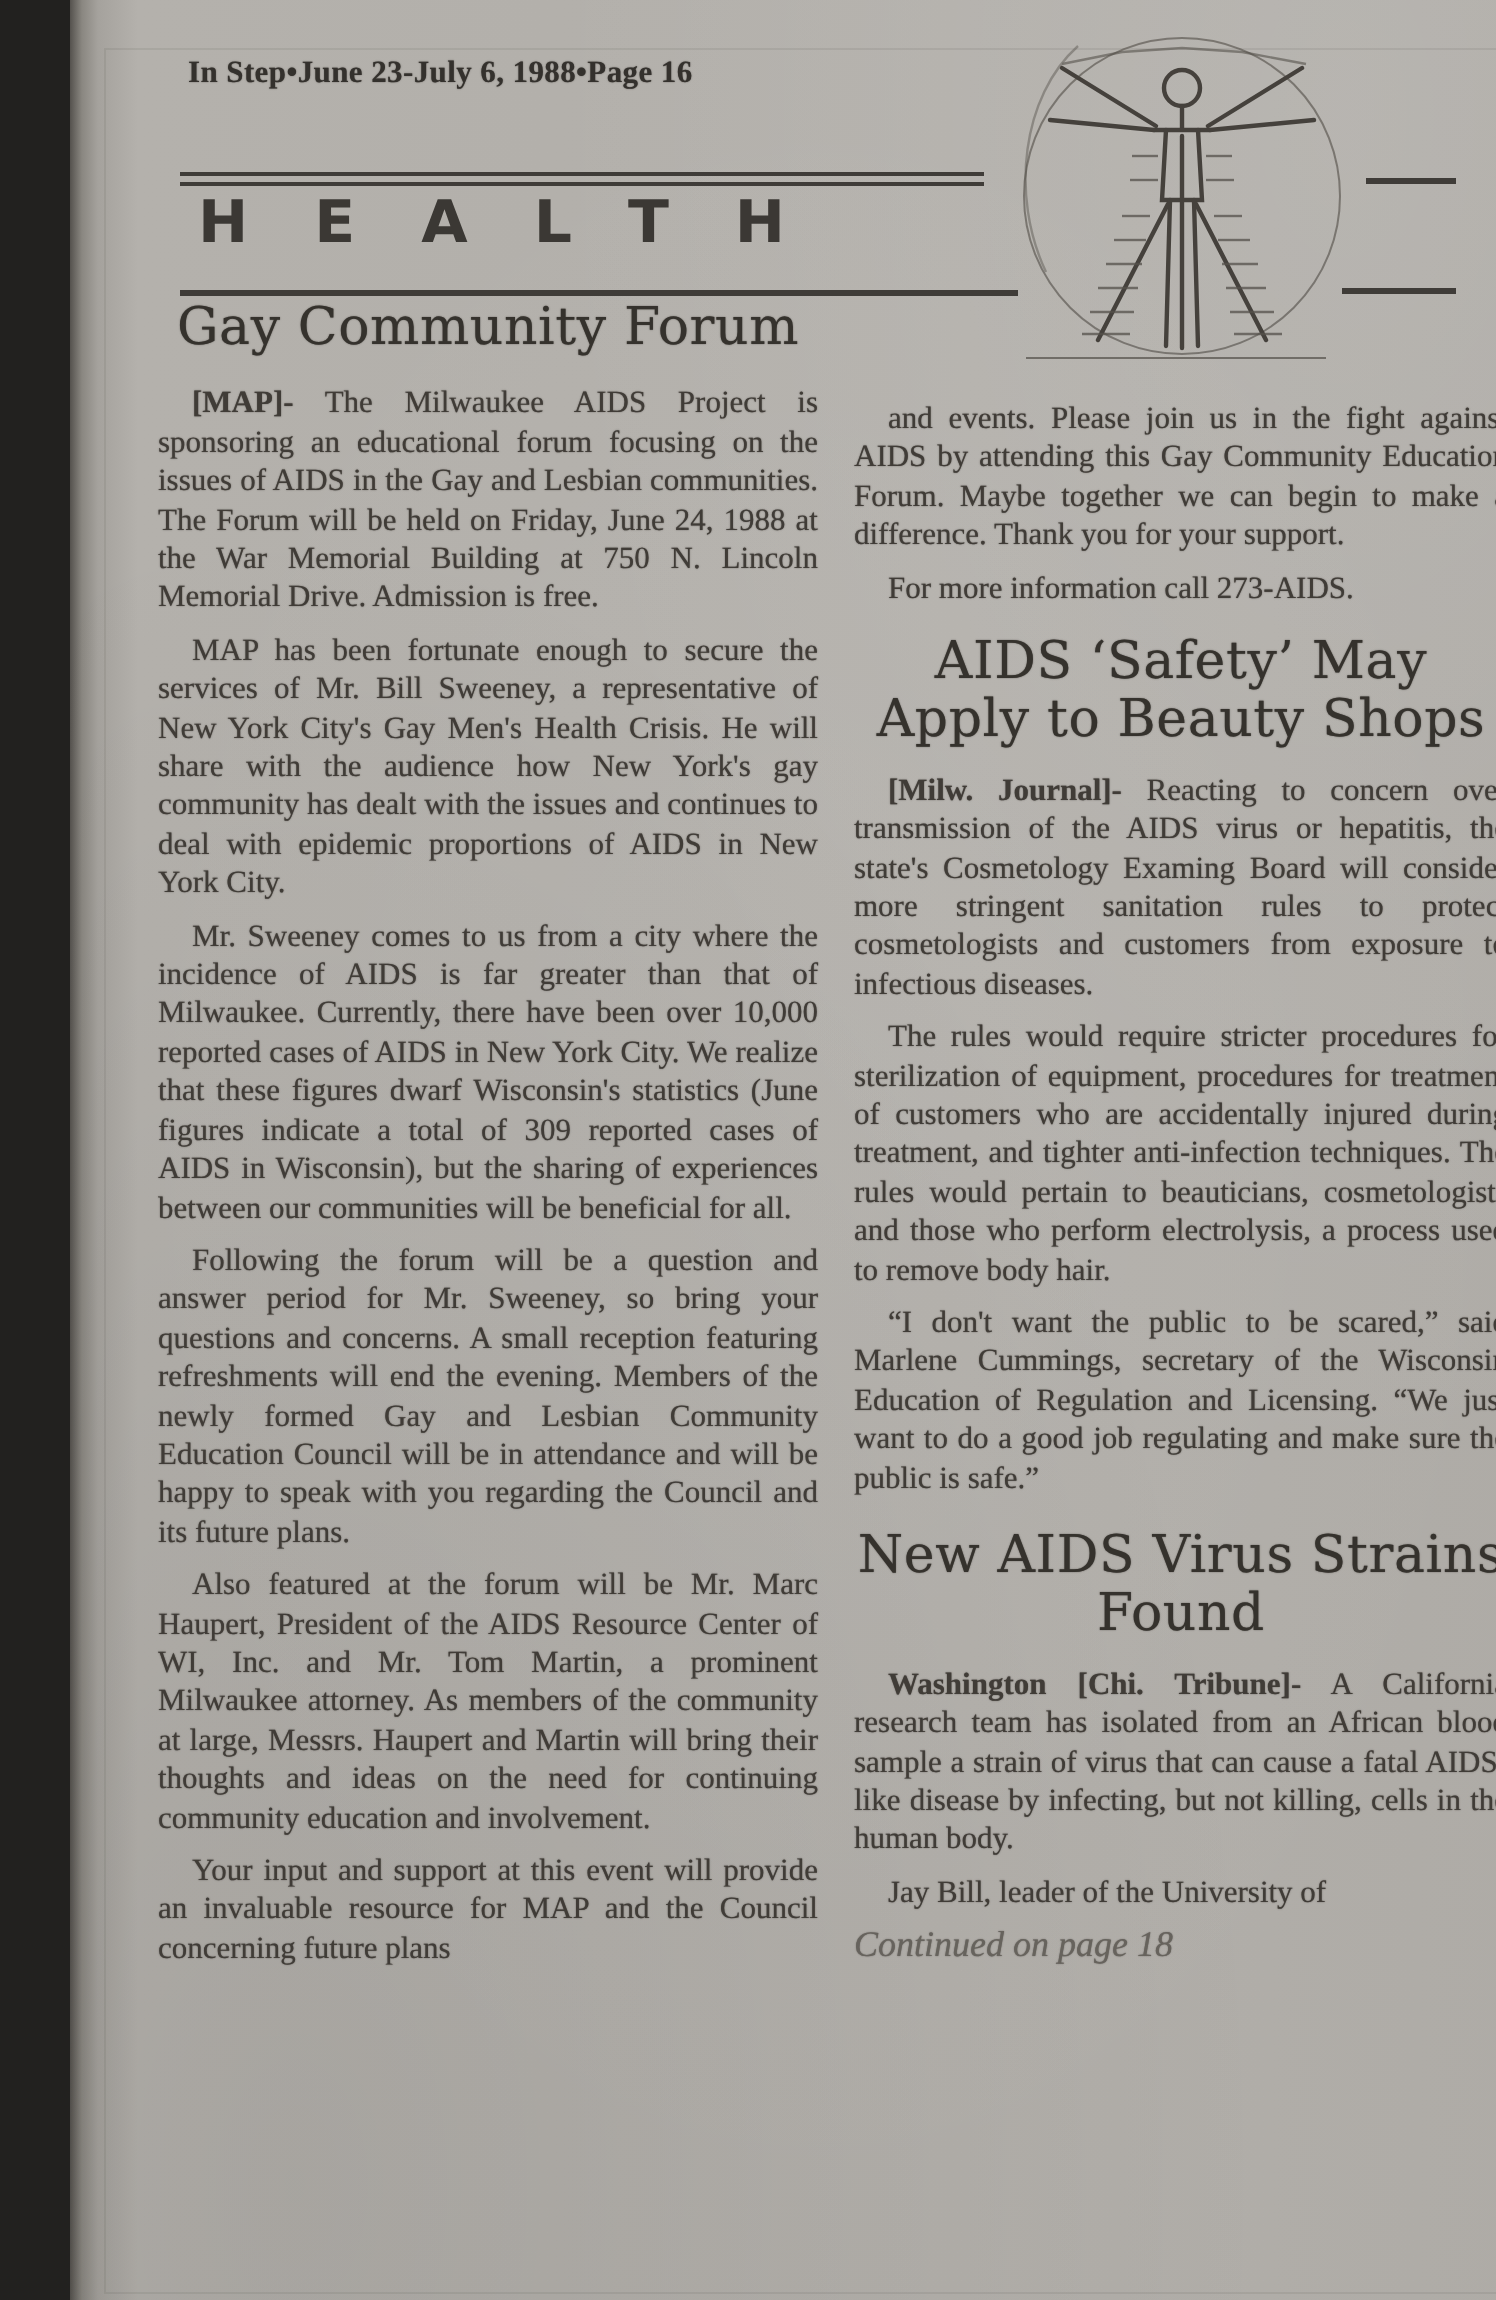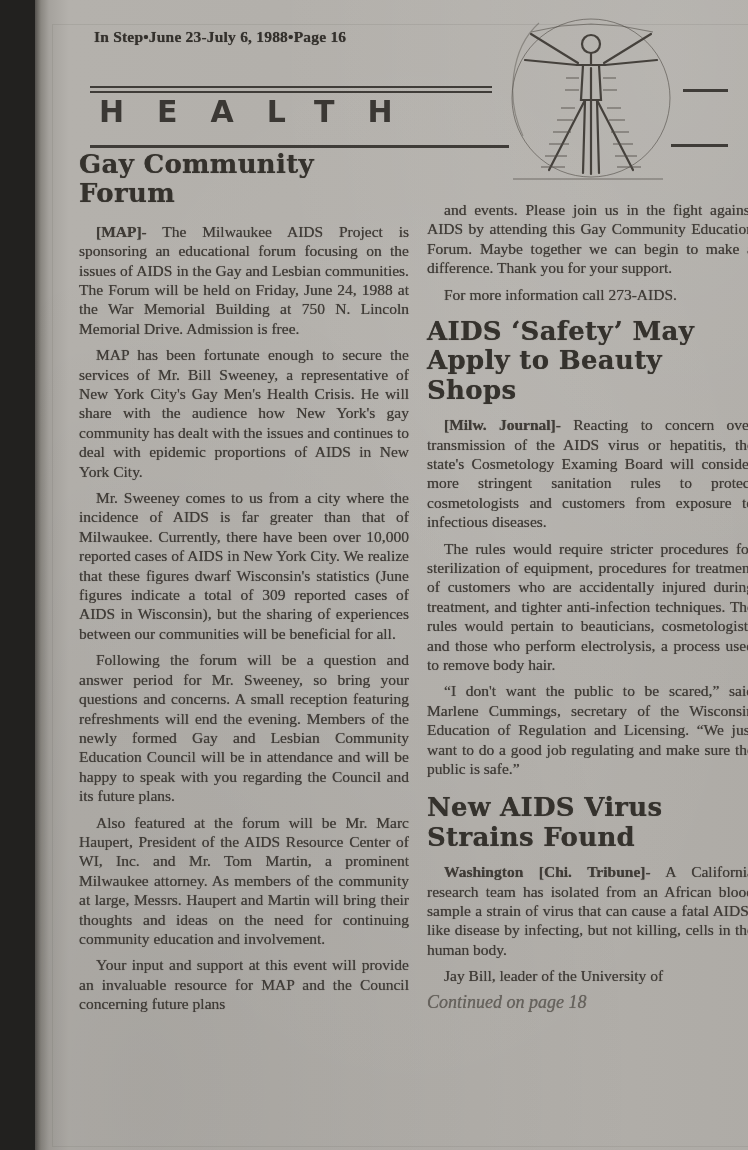--- a/index.html
+++ b/index.html
@@ -41,23 +41,23 @@
   .vitruvian{position:absolute;left:456px;top:8px;}
 
   .col{position:absolute;font-size:15.5px;line-height:19.4px;text-align:justify;}
   .col-left{left:44px;top:150px;width:330px;}
   .col-right{left:392px;top:200px;width:327px;}
   .col p{margin:0 0 7px 0;text-indent:17px;}
   .lead{font-weight:bold;}
 
   .headline{
     font-family:"DejaVu Serif", serif;
-    font-weight:bold;color:#35322d;
+    font-weight:normal;color:#35322d;
     font-size:26px;line-height:1.13;
-    text-align:left;text-indent:0;
+    text-align:center;text-indent:0;
     letter-spacing:0.3px;
   }
   .headline-forum{margin:0 0 13px 0;}
   .headline-beauty{margin:13px 0 10px 0;}
   .headline-strains{margin:15px 0 10px 0;}
 
   .continued{
     text-align:left;font-style:italic;font-size:18px;
     color:#55514b;opacity:0.8;margin-top:2px;padding-right:10px;
   }

